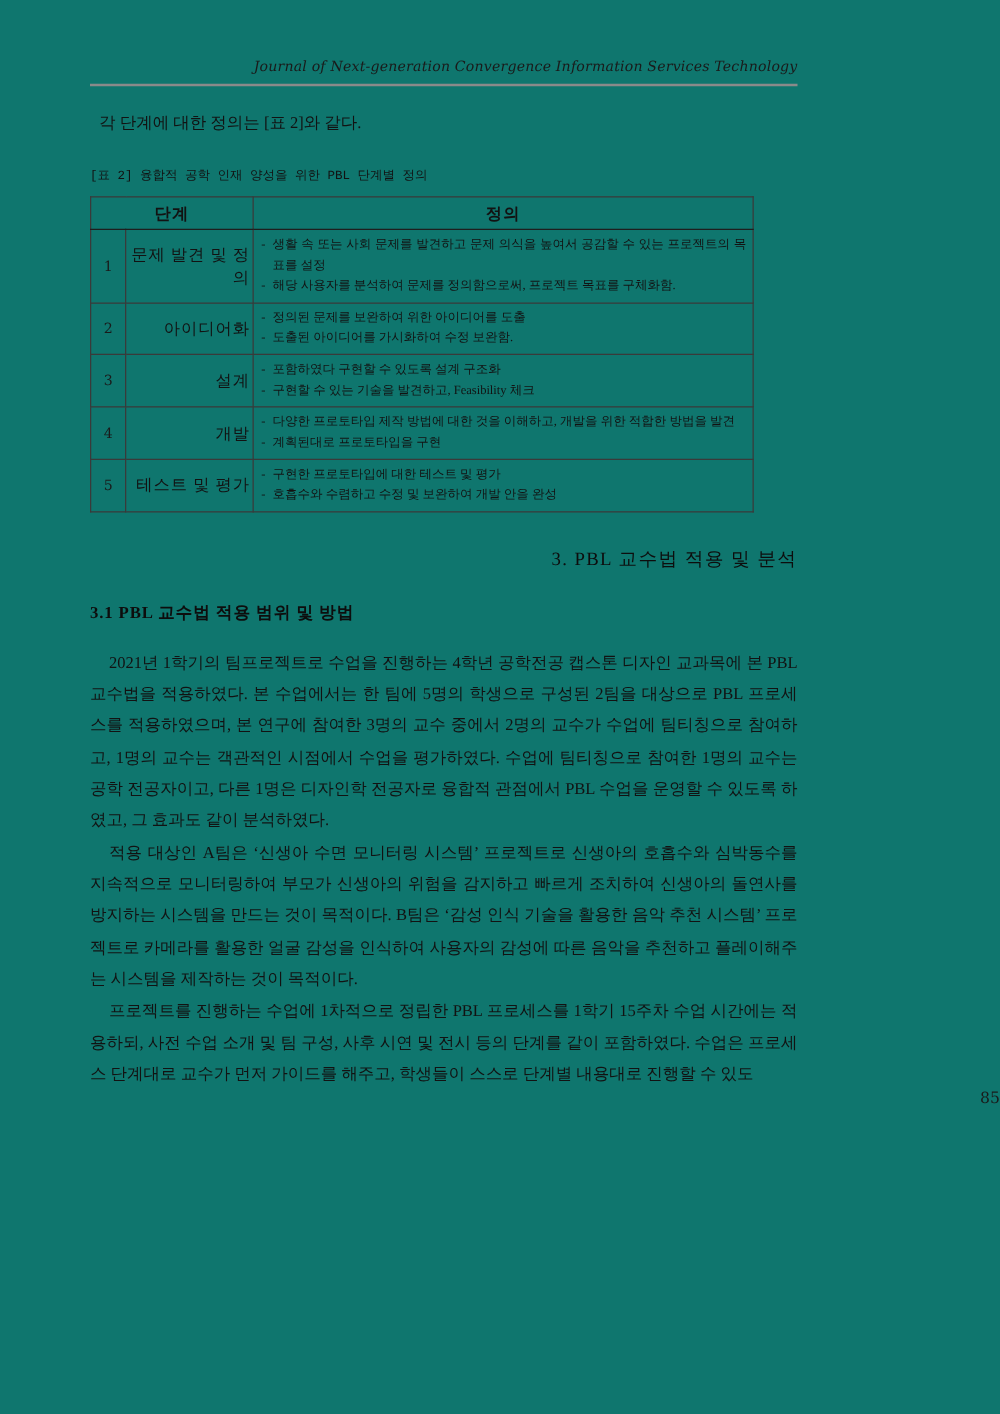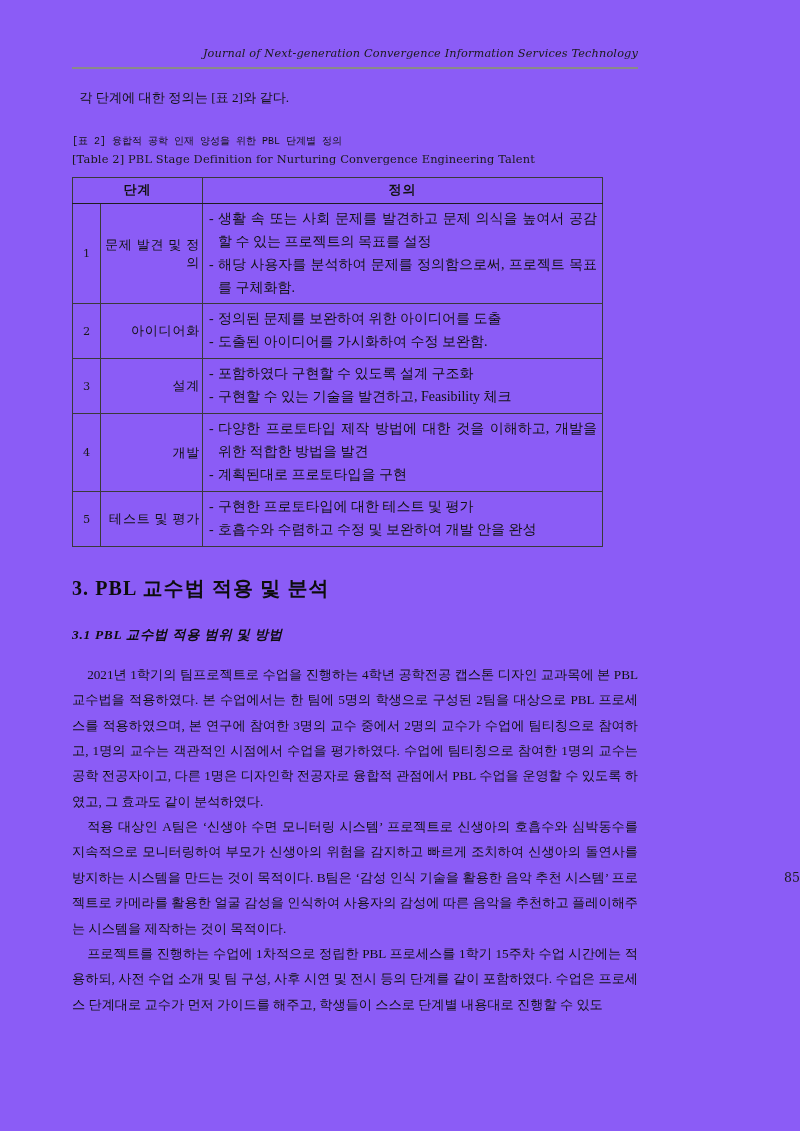--- a/index.html
+++ b/index.html
@@ -8,21 +8,21 @@
     background: #ffffff;
   }
   body {
     font-family: "DejaVu Serif", "Liberation Serif", serif;
     color: #1a1a1a;
   }
   .page {
     position: relative;
     width: 800px;
     height: 1131px;
-    background: #8b5cf6;
+    background: #0f766e;
     box-sizing: border-box;
     overflow: hidden;
   }
   .content {
     position: absolute;
     left: 72px;
     top: 46px;
     width: 566px;
   }
 
@@ -135,57 +135,56 @@
   td.cell-def {
     padding: 4px 5px 4px 6px;
   }
   ul.def-list {
     list-style: none;
     margin: 0;
     padding: 0;
   }
   ul.def-list li {
     font-family: "Liberation Serif", "DejaVu Serif", serif;
-    font-size: 14px;
+    font-size: 10px;
     line-height: 1.64;
     color: #121212;
     position: relative;
     padding-left: 9px;
     text-align: justify;
     text-justify: inter-character;
     word-break: break-all;
   }
   ul.def-list li::before {
     content: "-";
     position: absolute;
     left: 0;
     top: 0;
   }
 
   
   h2.section-title {
     font-family: "Liberation Serif", "DejaVu Serif", serif;
-    font-size: 20px;
-    font-weight: bold;
-    text-align: left;
+    font-size: 15px;
+    font-weight: normal;
+    text-align: right;
     margin: 0;
     padding-top: 28px;
     letter-spacing: 1.1px;
     color: #0d0d0d;
   }
   h3.subsection-title {
     font-family: "Liberation Serif", "DejaVu Serif", serif;
     font-size: 13.4px;
     font-weight: bold;
     text-align: left;
     margin: 0;
     padding-top: 24px;
     letter-spacing: 0.7px;
     color: #0d0d0d;
-    font-style: italic;
   }
 
   .par-group { padding-top: 18px; }
 
   
   .folio {
     position: absolute;
     right: 0;
     top: 870px;
     width: 566px;
@@ -203,21 +202,20 @@
 
     <div class="running-head">
       <div class="journal-title">Journal of Next-generation Convergence Information Services Technology</div>
     </div>
     <div class="head-rule"></div>
 
     <p class="kr lead-line">각 단계에 대한 정의는 [표 2]와 같다.</p>
 
     <div class="caption-block">
       <div class="caption-kr">[표 2] 융합적 공학 인재 양성을 위한 PBL 단계별 정의</div>
-      <div class="caption-en">[Table 2] PBL Stage Definition for Nurturing Convergence Engineering Talent</div>
     </div>
 
     <table class="stage-table">
       <colgroup>
         <col class="col-no">
         <col class="col-name">
         <col class="col-def">
       </colgroup>
       <thead>
         <tr>

